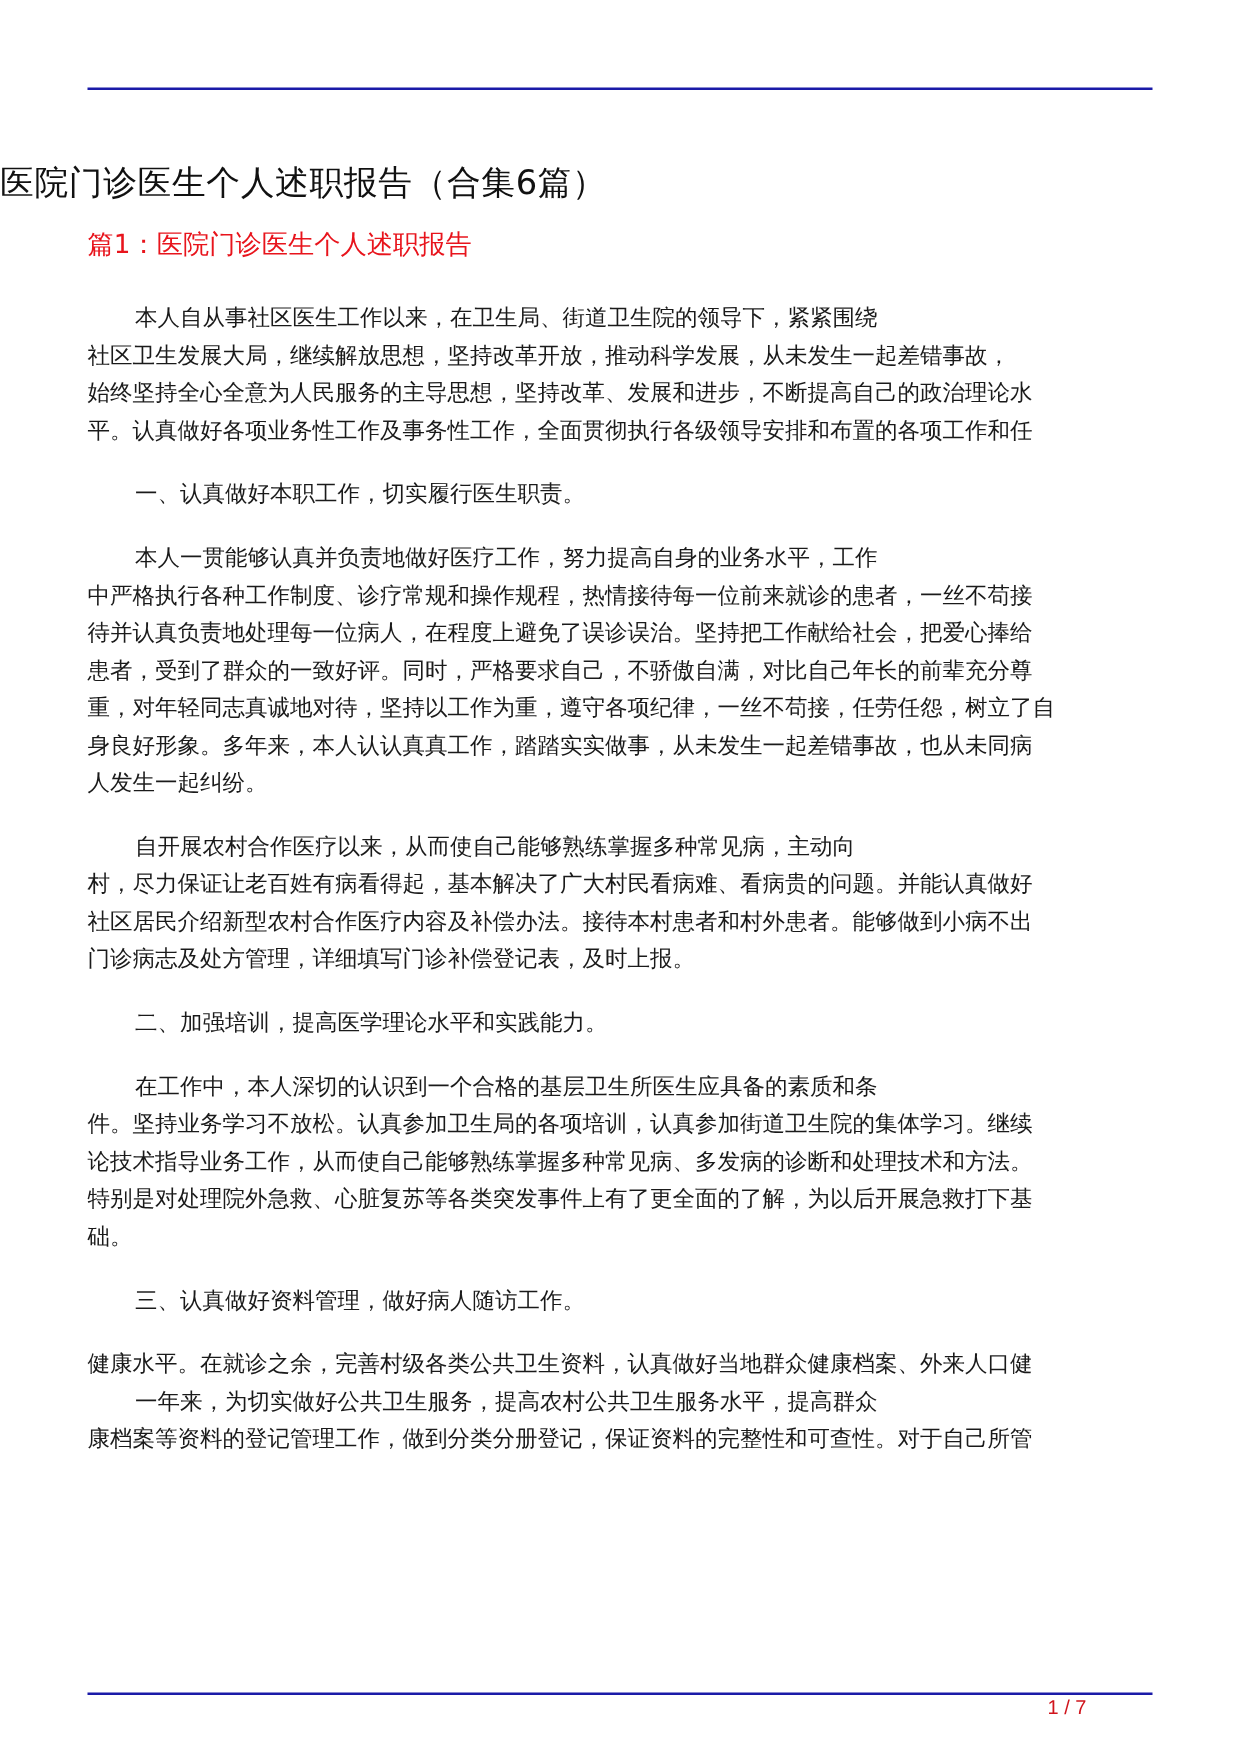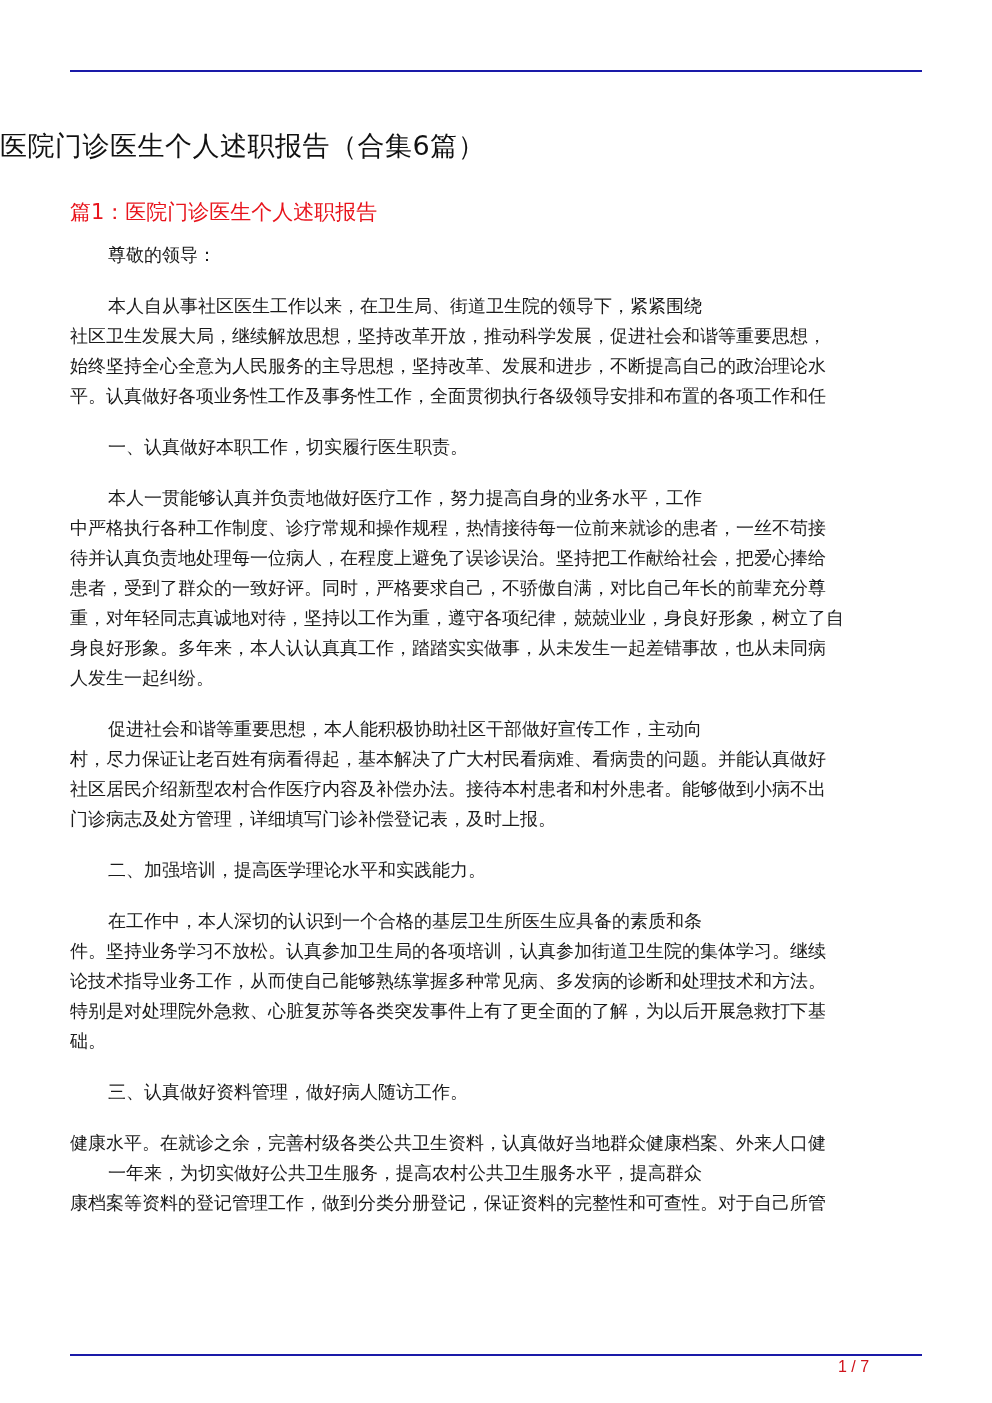--- a/index.html
+++ b/index.html
@@ -3,60 +3,57 @@
 <meta charset="utf-8">
 <style>
   html, body { margin: 0; padding: 0; background: #ffffff; }
   body { width: 992px; height: 1403px; position: relative; overflow: hidden;
          font-family: "DejaVu Sans", "Liberation Sans", sans-serif; color: #1a1a1a; }
   .rule { position: absolute; left: 70px; width: 852px; height: 2px; background: #1a1aa8; }
   .rule.top { top: 70px; }
   .rule.bottom { top: 1354px; }
   .title { position: absolute; top: 128px; left: 0; width: 992px; 
            font-size: 27px; color: #111; letter-spacing: 0.5px; }
-  .section-heading { position: absolute; top: 198px; left: 70px; font-size: 21px; color: #e8141c; text-align: right; }
+  .section-heading { position: absolute; top: 181px; left: 70px; font-size: 21px; color: #e8141c; text-align: right; }
   .content { position: absolute; top: 240px; left: 70px; width: 842px; font-size: 18px; line-height: 30px; }
   .para { margin: 0 0 21px 0; text-align: justify; text-align-last: left; }
   .para .line { display: block; white-space: nowrap; }
   .para .line.first { padding-left: 38px; }
   .page-num { position: absolute; top: 1358px; left: 838px; font-size: 16px; color: #d0141c;
               font-family: "Liberation Sans", sans-serif; }
 </style>
 </head>
 <body>
 
 <div class="rule top"></div>
 
 <div class="title">医院门诊医生个人述职报告（合集6篇）</div>
 <div class="section-heading">篇1：医院门诊医生个人述职报告</div>
 
 <div class="content" id="body">
     <p class="para">
-      <span class="line first">尊敬的领导：</span>
-    </p>
-    <p class="para">
       <span class="line first">本人自从事社区医生工作以来，在卫生局、街道卫生院的领导下，紧紧围绕</span>
-      <span class="line">社区卫生发展大局，继续解放思想，坚持改革开放，推动科学发展，促进社会和谐等重要思想，</span>
+      <span class="line">社区卫生发展大局，继续解放思想，坚持改革开放，推动科学发展，从未发生一起差错事故，</span>
       <span class="line">始终坚持全心全意为人民服务的主导思想，坚持改革、发展和进步，不断提高自己的政治理论水</span>
       <span class="line">平。认真做好各项业务性工作及事务性工作，全面贯彻执行各级领导安排和布置的各项工作和任</span>
     </p>
     <p class="para">
       <span class="line first">一、认真做好本职工作，切实履行医生职责。</span>
     </p>
     <p class="para">
       <span class="line first">本人一贯能够认真并负责地做好医疗工作，努力提高自身的业务水平，工作</span>
       <span class="line">中严格执行各种工作制度、诊疗常规和操作规程，热情接待每一位前来就诊的患者，一丝不苟接</span>
       <span class="line">待并认真负责地处理每一位病人，在程度上避免了误诊误治。坚持把工作献给社会，把爱心捧给</span>
       <span class="line">患者，受到了群众的一致好评。同时，严格要求自己，不骄傲自满，对比自己年长的前辈充分尊</span>
-      <span class="line">重，对年轻同志真诚地对待，坚持以工作为重，遵守各项纪律，兢兢业业，身良好形象，树立了自</span>
+      <span class="line">重，对年轻同志真诚地对待，坚持以工作为重，遵守各项纪律，一丝不苟接，任劳任怨，树立了自</span>
       <span class="line">身良好形象。多年来，本人认认真真工作，踏踏实实做事，从未发生一起差错事故，也从未同病</span>
       <span class="line">人发生一起纠纷。</span>
     </p>
     <p class="para">
-      <span class="line first">促进社会和谐等重要思想，本人能积极协助社区干部做好宣传工作，主动向</span>
+      <span class="line first">自开展农村合作医疗以来，从而使自己能够熟练掌握多种常见病，主动向</span>
       <span class="line">村，尽力保证让老百姓有病看得起，基本解决了广大村民看病难、看病贵的问题。并能认真做好</span>
       <span class="line">社区居民介绍新型农村合作医疗内容及补偿办法。接待本村患者和村外患者。能够做到小病不出</span>
       <span class="line">门诊病志及处方管理，详细填写门诊补偿登记表，及时上报。</span>
     </p>
     <p class="para">
       <span class="line first">二、加强培训，提高医学理论水平和实践能力。</span>
     </p>
     <p class="para">
       <span class="line first">在工作中，本人深切的认识到一个合格的基层卫生所医生应具备的素质和条</span>
       <span class="line">件。坚持业务学习不放松。认真参加卫生局的各项培训，认真参加街道卫生院的集体学习。继续</span>

